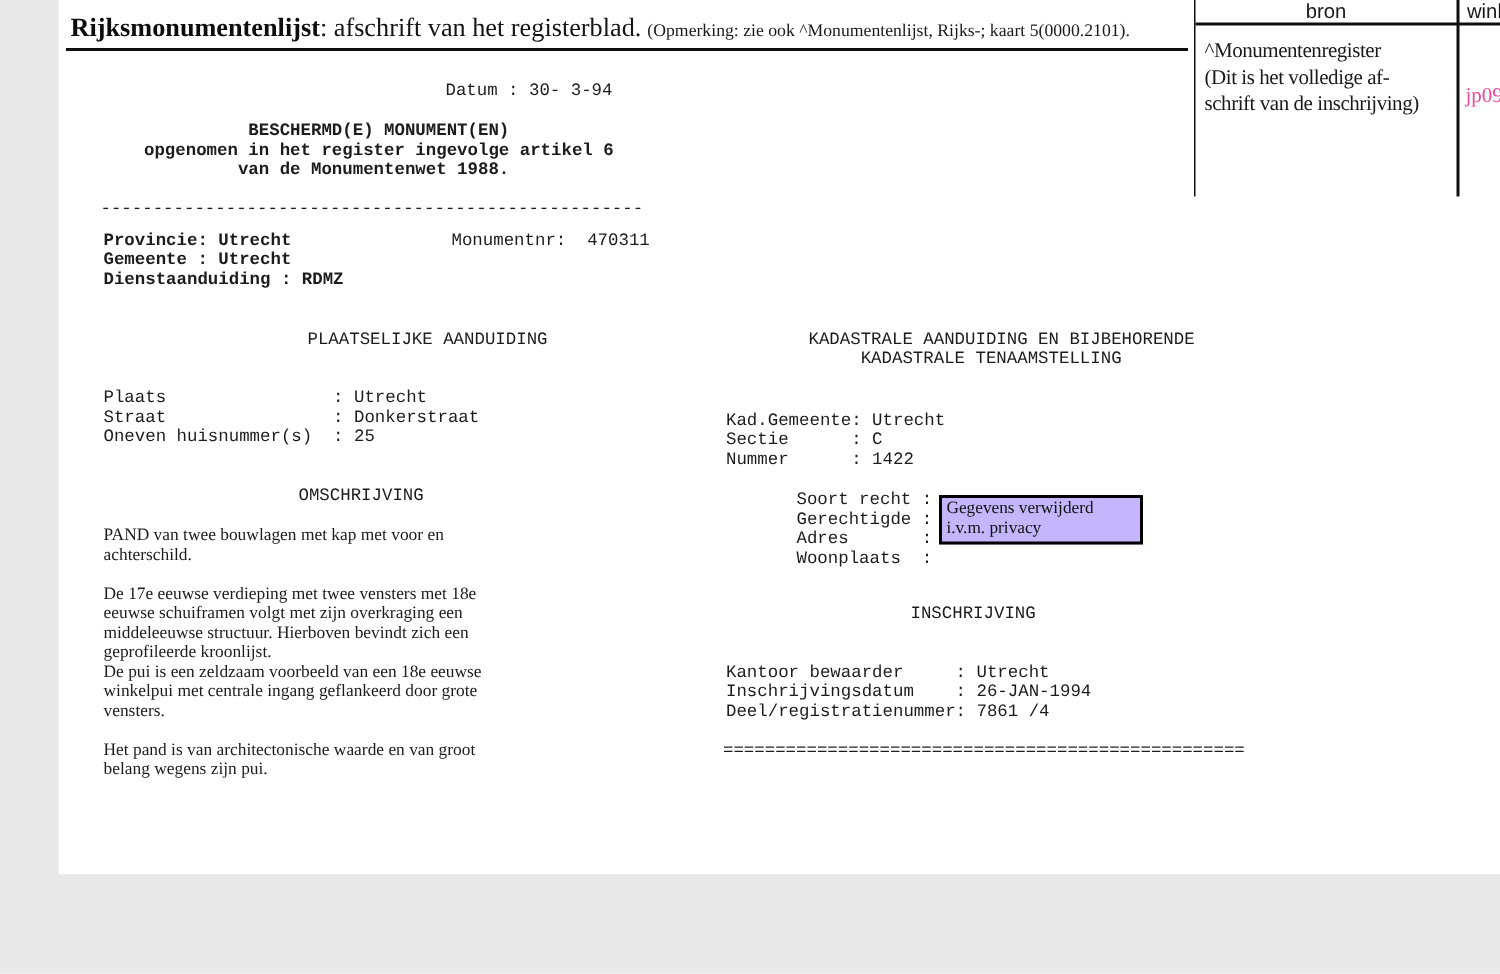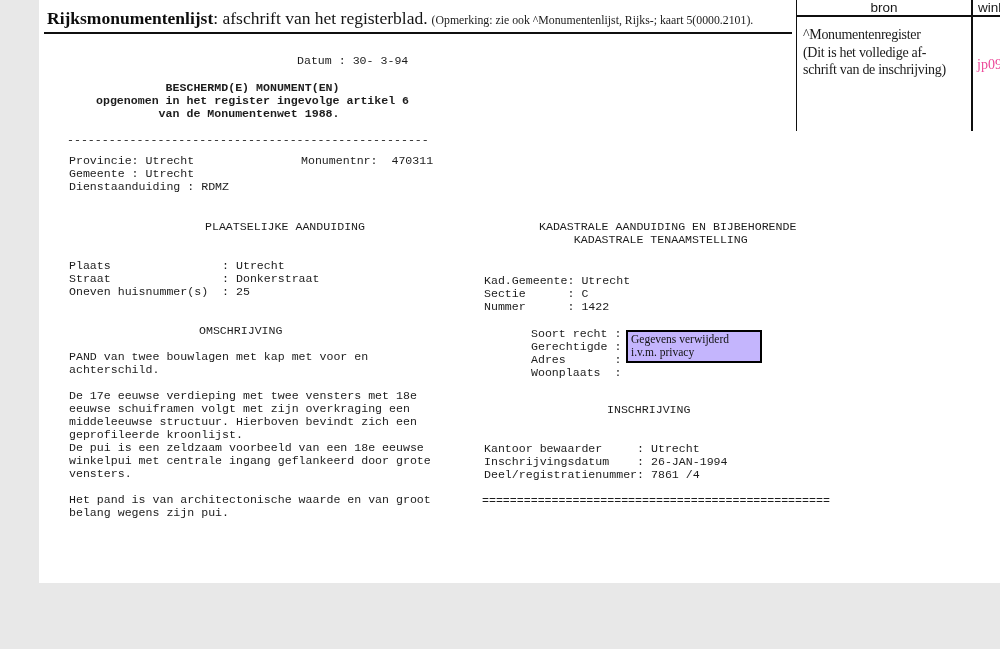--- a/index.html
+++ b/index.html
@@ -49,30 +49,30 @@
 (Dit is het volledige af-
 schrift van de inschrijving)</div>
     <div class="verwerkt-body">jp0996</div>
   </div>
 
   <div class="m" style="left:258px;top:54px;text-align:center;">Datum : 30- 3-94</div>
   <div class="m" style="left:57px;top:81px;font-weight:bold;">          BESCHERMD(E) MONUMENT(EN)
 opgenomen in het register ingevolge artikel 6
          van de Monumentenwet 1988.</div>
   <div class="m" style="left:28px;top:133px;">----------------------------------------------------</div>
-  <div class="m" style="left:30px;top:154px;">Provincie: Utrecht
+  <div class="m" style="left:30px;top:154px;font-weight:bold;">Provincie: Utrecht
 Gemeente : Utrecht
 Dienstaanduiding : RDMZ</div>
   <div class="m" style="left:262px;top:154px;">Monumentnr:  470311</div>
   <div class="m" style="left:130px;top:220px;padding-left:36px;">PLAATSELIJKE AANDUIDING</div>
   <div class="m" style="left:30px;top:259px;">Plaats                : Utrecht
 Straat                : Donkerstraat
 Oneven huisnummer(s)  : 25</div>
   <div class="m" style="left:160px;top:324px;">OMSCHRIJVING</div>
-  <div class="m" style="left:30px;top:350px;">PAND van twee bouwlagen met kap met voor en
+  <div class="m" style="left:30px;top:350px;font-family:Liberation Serif, serif;">PAND van twee bouwlagen met kap met voor en
 achterschild.
 
 De 17e eeuwse verdieping met twee vensters met 18e
 eeuwse schuiframen volgt met zijn overkraging een
 middeleeuwse structuur. Hierboven bevindt zich een
 geprofileerde kroonlijst.
 De pui is een zeldzaam voorbeeld van een 18e eeuwse
 winkelpui met centrale ingang geflankeerd door grote
 vensters.
 

